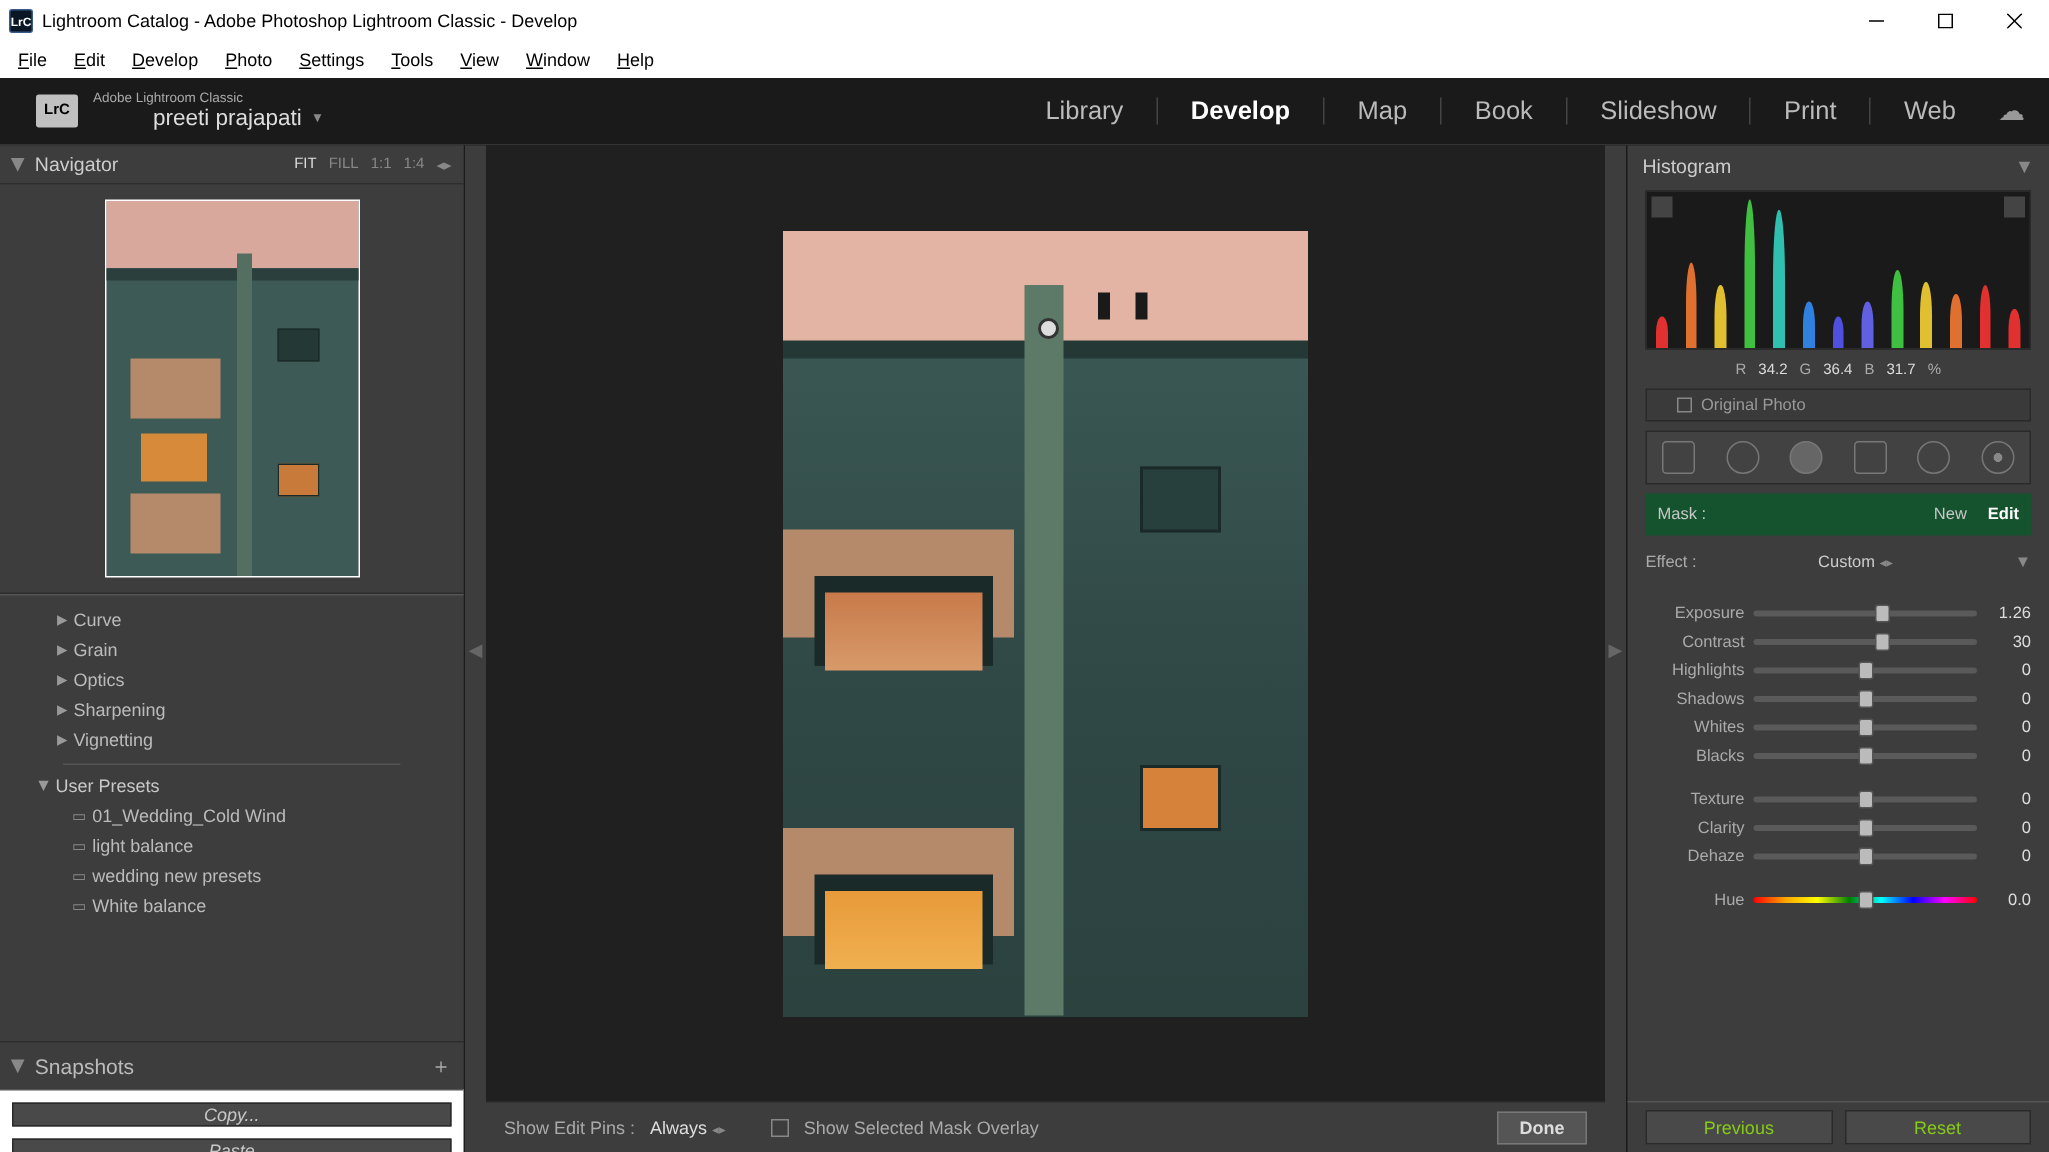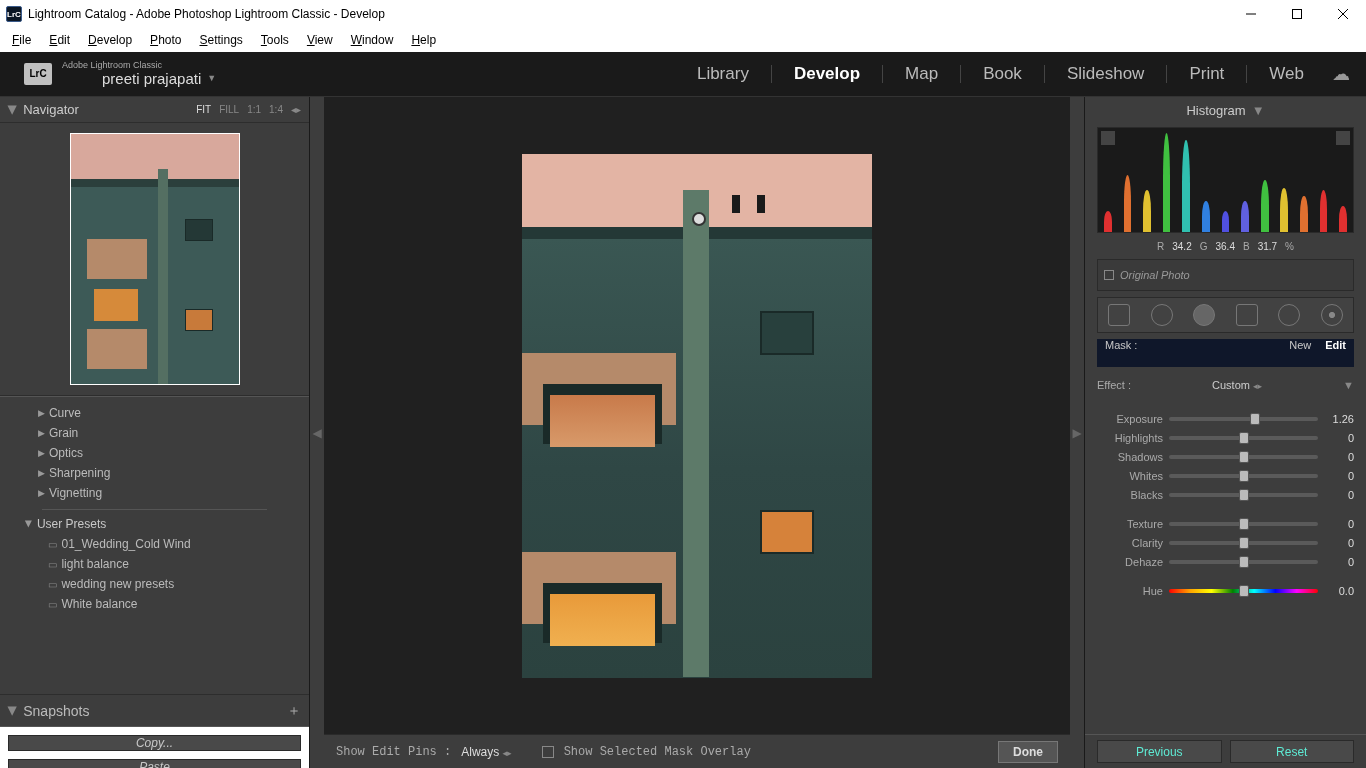--- a/index.html
+++ b/index.html
@@ -42,57 +42,57 @@
 .snapshots { height: 32px; display:flex; align-items:center; padding:0 8px; background:#3d3d3d; border-top:1px solid #2d2d2d;}
 .snapshots .title{font-size:14px; color:#bbb; margin-left:6px;}
 .snapshots .plus{margin-left:auto; color:#aaa; font-size:14px;}
 .copypaste { height: 42px; display:flex; gap:8px; padding:8px; background:#ffffff; border-top:1px solid #555;flex-direction:column;}
 .copypaste button { flex:1; background:#494949; border:1px solid #2a2a2a; color:#c8c8c8; font-size:12px; font-style:italic;}
 .center { flex:1; background:#202020; display:flex; flex-direction:column; min-width:0;}
 .canvas { flex:1; display:flex; align-items:center; justify-content:center; position:relative;}
 .photo { width: 350px; height: 524px; background: linear-gradient(180deg,#e3b4a4 0%, #e3b4a4 14%, #3a5753 16%, #2f4745 60%, #2b423f 100%); position:relative; overflow:hidden;}
 .photo .pin { position:absolute; left:170px; top:58px; width:14px; height:14px; border-radius:50%; background:#ddd; border:2px solid #333;}
 .toolbar-bot { height: 34px; background:#3d3d3d; display:flex; align-items:center; padding:0 12px; gap:10px; border-top:1px solid #2a2a2a;}
-.toolbar-bot .lbl{color:#aaa; font-size:12px;font-family:Liberation Mono, monospace;}
+.toolbar-bot .lbl{color:#aaa; font-size:12px;}
 .toolbar-bot .val{color:#ddd; font-size:12px;}
 .toolbar-bot .chk{width:12px;height:12px;border:1px solid #888; margin-left:20px;}
 .toolbar-bot .done{margin-left:auto; padding:3px 14px; background:#555; border:1px solid #777; color:#ddd; font-size:12px;font-weight:bold;}
 .rightpanel { width: 282px; background:#3d3d3d; display:flex; flex-direction:column; border-left: 1px solid #1a1a1a;}
 .rightgrab { width:14px; background:#3d3d3d; display:flex; align-items:center; justify-content:center; color:#666;}
-.rp-header { height:26px; display:flex; align-items:center; justify-content:center; padding:0 10px; color:#ccc; font-size:13px;}
+.rp-header { height:26px; display:flex; align-items:center; justify-content:space-between; padding:0 10px; color:#ccc; font-size:13px;}
 .rp-header .arrow{margin-left:6px; color:#888;}
 .histo { margin:4px 12px; height:106px; background:#1a1a1a; border:1px solid #2a2a2a; position:relative; display:flex; align-items:flex-end; justify-content:space-around; overflow:hidden;}
 .histo .corner{position:absolute; top:3px; width:14px; height:14px; background:#444;}
 .histo .corner.l{left:3px;} .histo .corner.r{right:3px;}
 .histo .blob{width:3%; border-radius:50% 50% 0 0;}
 .rgbline{height:18px; display:flex; justify-content:center; gap:8px; font-size:10px; color:#aaa; align-items:center;}
-.origbar{height:32px; margin:4px 12px 0 12px; background:#3a3a3a; border:1px solid #2a2a2a; display:flex; align-items:center; padding:0 6px; gap:6px; color:#999; font-size:11px;font-style:italic;}
+.origbar{height:22px; margin:4px 12px 0 12px; background:#3a3a3a; border:1px solid #2a2a2a; display:flex; align-items:center; padding:0 20px; gap:6px; color:#999; font-size:11px;}
 .origbar .box{width:10px;height:10px;border:1px solid #888;}
 .toolstrip{height:36px; margin:6px 12px 0 12px; background:#424242; display:flex; align-items:center; justify-content:space-around; border:1px solid #2a2a2a;}
 .toolstrip .t{width:22px;height:22px;border:1px solid #777; border-radius:3px;}
 .toolstrip .t.circ{border-radius:50%;}
 .toolstrip .t.act{background:#666; border-radius:50%;}
-.maskbar{height:28px; margin:6px 12px 0 12px; background:#0f172a; display:flex; padding:0 8px; font-size:11px;}
+.maskbar{height:28px; margin:6px 12px 0 12px; background:#14532d; display:flex; align-items:center; padding:0 8px; font-size:11px;}
 .maskbar .r{margin-left:auto; display:flex; gap:14px;}
 .maskbar .edit{color:#fff; font-weight:600;}
 .effectrow{height:24px; margin:6px 12px 0 12px; display:flex; align-items:center; font-size:11px; color:#aaa; justify-content:space-between;}
 .effectrow .dd{color:#ccc;}
 .effectrow .arrow{color:#888;}
 .sliders{margin:2px 12px 0 12px;}
 .srow{height:19px; display:flex; align-items:center; gap:6px;}
 .srow .lbl{width:66px; text-align:right; font-size:11px; color:#aaa;}
 .srow .track{flex:1; height:4px; background:#5a5a5a; position:relative; border-radius:2px;}
 .srow .track.temp{background:linear-gradient(90deg,#3a7ad9,#aaa,#e8c23a);}
 .srow .track.tint{background:linear-gradient(90deg,#3ca83c,#aaa,#d94ac6);}
 .srow .track.hue{background:linear-gradient(90deg,red,orange,yellow,green,cyan,blue,magenta,red);}
 .srow .knob{position:absolute; top:-4px; width:10px; height:12px; background:#bbb; border:1px solid #555; border-radius:2px; transform:translateX(-50%);}
 .srow .val{width:30px; text-align:right; font-size:11px; color:#ddd;}
 .sgap{height:10px;}
 .prevreset{height:34px; display:flex; gap:8px; padding:5px 12px; border-top:1px solid #555; margin-top:auto;}
-.prevreset button{flex:1; background:#494949; border:1px solid #2a2a2a; color:#5eead4; font-size:12px;}
+.prevreset button{flex:1; background:#494949; border:1px solid #2a2a2a; color:#84cc16; font-size:12px;}
 svg{display:block;}
 button{cursor:default;}
 </style>
 </head>
 <body>
 
 <div class="titlebar">
   <div class="tb-icon">LrC</div>
   <div>Lightroom Catalog - Adobe Photoshop Lightroom Classic - Develop</div>
   <div class="tb-btns">
@@ -326,20 +326,27 @@
       <div class="sliders" id="sliders-host">
           <div class="sgap"></div>
           <div class="srow">
             <div class="lbl">Exposure</div>
             <div class="track">
               <div class="knob" style="left: 58%;"></div>
             </div>
             <div class="val">1.26</div>
           </div>
           <div class="srow">
+            <div class="lbl">Contrast</div>
+            <div class="track">
+              <div class="knob" style="left: 58%;"></div>
+            </div>
+            <div class="val">30</div>
+          </div>
+          <div class="srow">
             <div class="lbl">Highlights</div>
             <div class="track">
               <div class="knob" style="left: 50%;"></div>
             </div>
             <div class="val">0</div>
           </div>
           <div class="srow">
             <div class="lbl">Shadows</div>
             <div class="track">
               <div class="knob" style="left: 50%;"></div>

